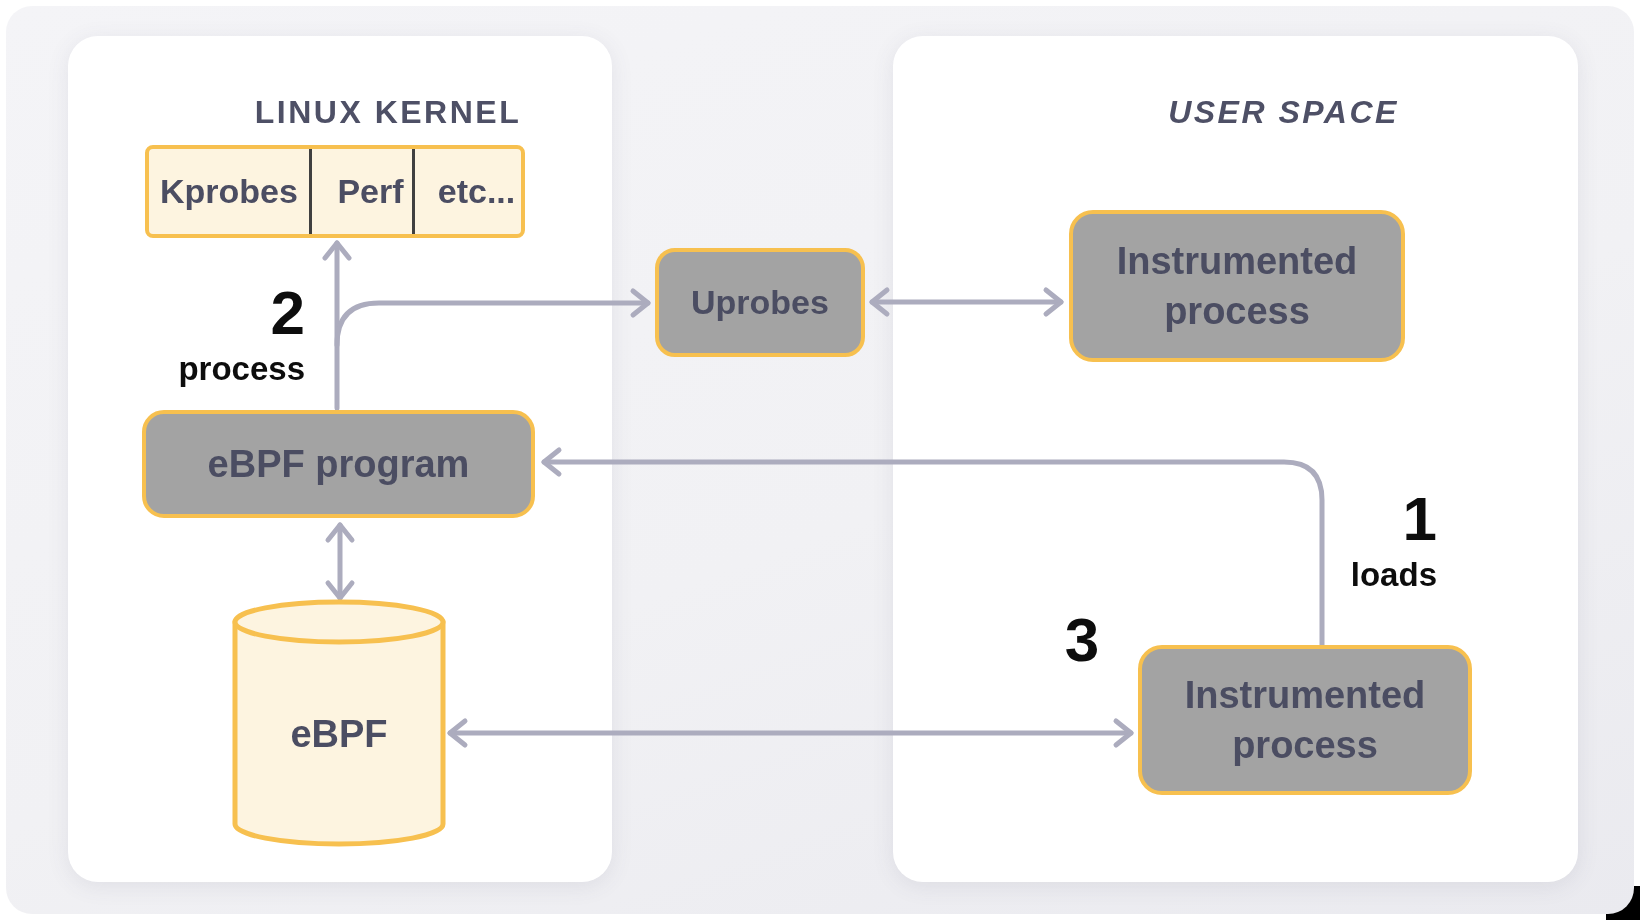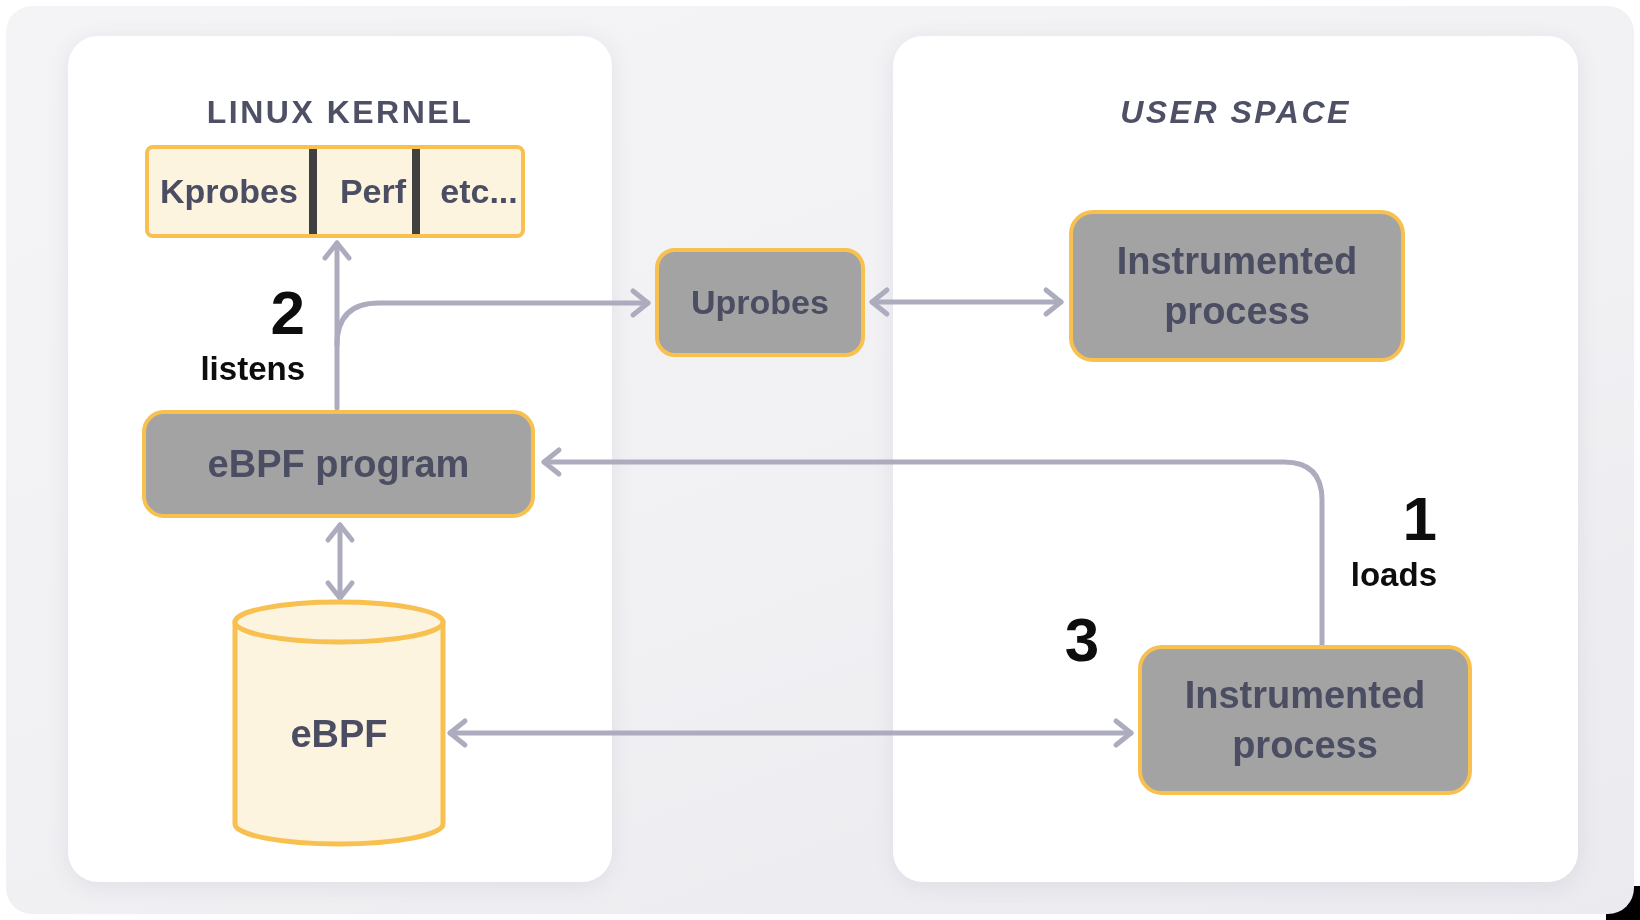--- a/index.html
+++ b/index.html
@@ -13,38 +13,38 @@
     background:linear-gradient(160deg,#f4f4f7 0%,#f1f1f4 55%,#eaeaef 100%);
   }
   .panel{
     position:absolute;background:#ffffff;border-radius:30px;
     box-shadow:0 4px 22px rgba(80,80,110,0.10);
   }
   .panel-kernel{left:68px;top:36px;width:544px;height:846px;}
   .panel-user{left:893px;top:36px;width:685px;height:846px;font-style:italic;}
   .panel-title{
     position:absolute;left:0;top:58px;width:100%;text-align:center;
-    font-size:32px;font-weight:800;letter-spacing:2.5px;color:#4e5066;
+    font-size:32px;font-weight:800;letter-spacing:2.5px;color:#4e5066;padding-left:48px;
   }
   .arrows{position:absolute;left:0;top:0;width:1640px;height:920px;pointer-events:none;}
   .node{
     position:absolute;background:#a3a3a3;border:4px solid #f7c04f;
     display:flex;align-items:center;justify-content:center;text-align:center;
     color:#4b4d62;font-weight:700;box-sizing:border-box;
   }
   .probes-group{
     position:absolute;left:145px;top:145px;width:380px;height:93px;
     display:flex;background:#fdf4e0;border:4px solid #f7c04f;border-radius:8px;
     box-sizing:border-box;overflow:hidden;
   }
   .probes-cell{
     display:flex;align-items:center;justify-content:center;
     color:#4b4d62;font-weight:700;font-size:34px;box-sizing:border-box;
   }
-  .probes-cell + .probes-cell{border-left:8px solid #404040;padding-left:17px;}
+  .probes-cell + .probes-cell{border-left:3px solid #404040;padding-left:17px;}
   .cell-kprobes{width:160px;}
   .cell-perf{width:103px;}
   .cell-etc{flex:1;}
   .ebpf-program{left:142px;top:410px;width:393px;height:108px;border-radius:22px;font-size:38px;}
   .uprobes{left:655px;top:248px;width:210px;height:109px;border-radius:20px;font-size:34px;}
   .ip-top{left:1069px;top:210px;width:336px;height:152px;border-radius:24px;font-size:38px;line-height:50px;padding:0 30px;}
   .ip-bottom{left:1138px;top:645px;width:334px;height:150px;border-radius:24px;font-size:38px;line-height:50px;padding:0 30px;}
   .cyl-label{
     position:absolute;left:235px;top:685px;width:208px;text-align:center;
     color:#4b4d62;font-weight:700;font-size:38px;line-height:50px;margin-top:24px;
@@ -111,21 +111,21 @@
   <div class="node ip-top">Instrumented process</div>
 
   <div class="node ip-bottom">Instrumented process</div>
 
   <div class="cyl-label">
     <div>eBPF</div>
   </div>
 
   <div class="step step-2">
     <div class="num">2</div>
-    <div class="word">listens</div>
+    <div class="word">process</div>
   </div>
 
   <div class="step step-1">
     <div class="num">1</div>
     <div class="word">loads</div>
   </div>
 
   <div class="step-3-num">3</div>
 
 </div>

